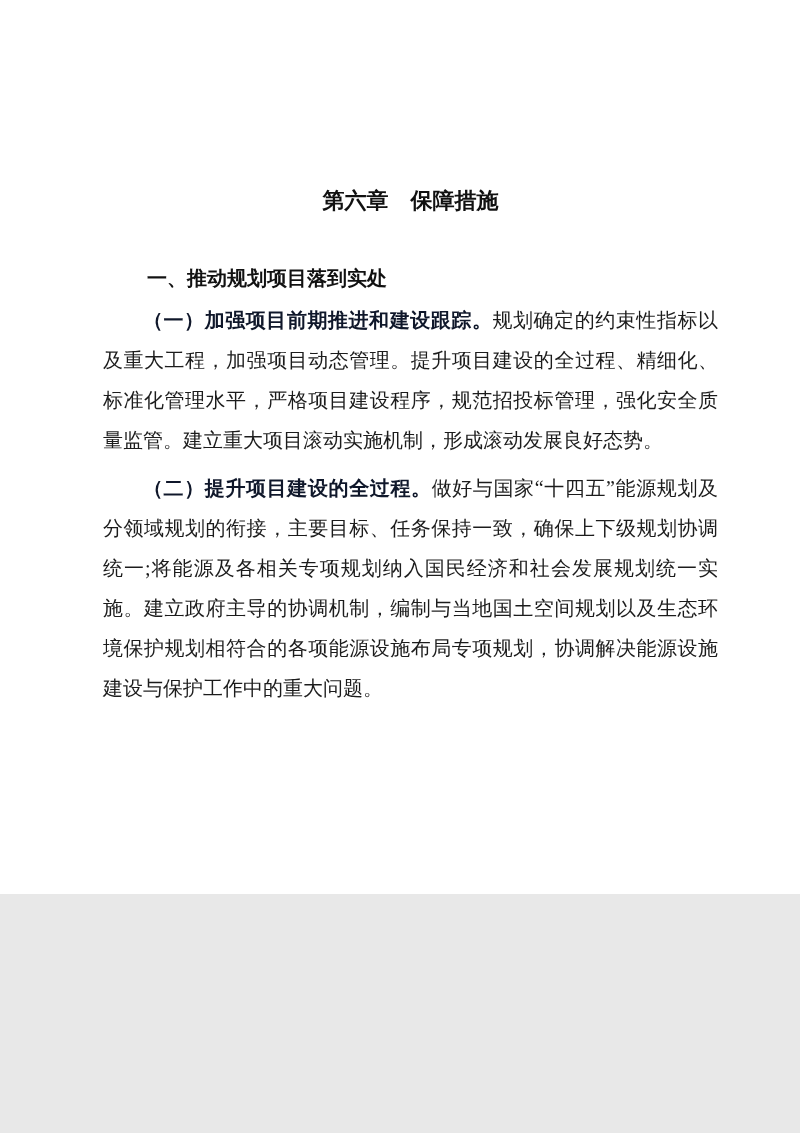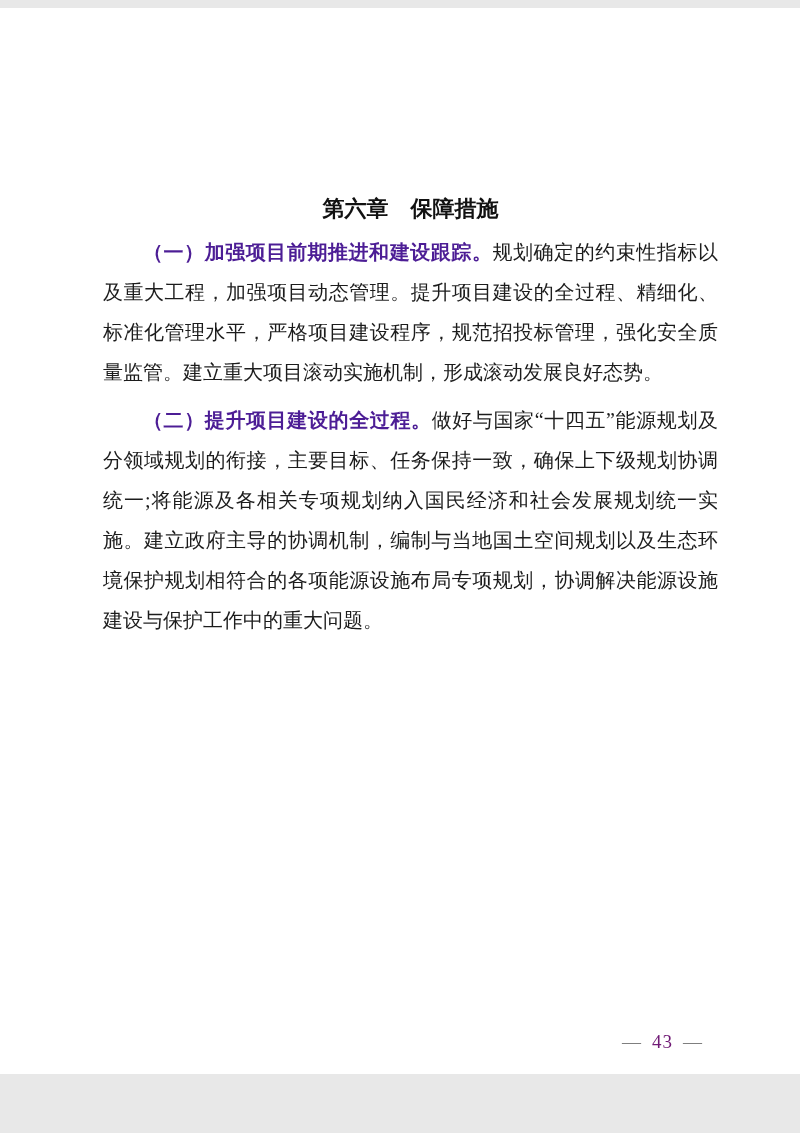--- a/index.html
+++ b/index.html
@@ -1,21 +1,21 @@
 <!DOCTYPE html>
 <html><head>
 <meta charset="utf-8">
 <style>
   * { margin: 0; padding: 0; box-sizing: border-box; }
   html, body { background: #e8e8e8; }
   .page {
     position: relative;
     width: 800px;
-    height: 1066px;
-    margin: 8px auto;
+    height: 894px;
+    margin: 0 auto;
     background: #ffffff;
     overflow: hidden;
     font-family: "Liberation Serif", "DejaVu Serif", serif;
     color: #1a1a1a;
   }
   .content {
     position: absolute;
     left: 103px;
     right: 82px;
     top: 0;
@@ -43,21 +43,21 @@
     margin-top: 8px;
     font-size: 20px;
     line-height: 40px;
     text-align: justify;
     text-justify: inter-character;
     text-indent: 2em;
     color: #1c1c1c;
   }
   .para .lead {
     font-weight: 700;
-    color: #4c1d95;
+    color: #0f172a;
   }
   .footer {
     position: absolute;
     right: 97px;
     top: 1022px;
     font-size: 19px;
     line-height: 24px;
     letter-spacing: 1px;
     color: #1c1c1c;
     display: flex;
@@ -68,20 +68,21 @@
   .footer .num  { color: #701a75; }
 </style>
 </head>
 <body>
 
 <div class="page">
   <div class="content">
 
     <h1 class="chapter-title">第六章　保障措施</h1>
 
+    <h2 class="section-heading">一、推动规划项目落到实处</h2>
 
     <p class="para"><span class="lead">（一）加强项目前期推进和建设跟踪。</span><span>规划确定的约束性指标以及重大工程，加强项目动态管理。提升项目建设的全过程、精细化、标准化管理水平，严格项目建设程序，规范招投标管理，强化安全质量监管。建立重大项目滚动实施机制，形成滚动发展良好态势。</span></p>
 
     <p class="para"><span class="lead">（二）提升项目建设的全过程。</span><span>做好与国家“十四五”能源规划及分领域规划的衔接，主要目标、任务保持一致，确保上下级规划协调统一;将能源及各相关专项规划纳入国民经济和社会发展规划统一实施。建立政府主导的协调机制，编制与当地国土空间规划以及生态环境保护规划相符合的各项能源设施布局专项规划，协调解决能源设施建设与保护工作中的重大问题。</span></p>
 
 
   </div>
 
   <div class="footer">
     <span class="dash">—</span>

